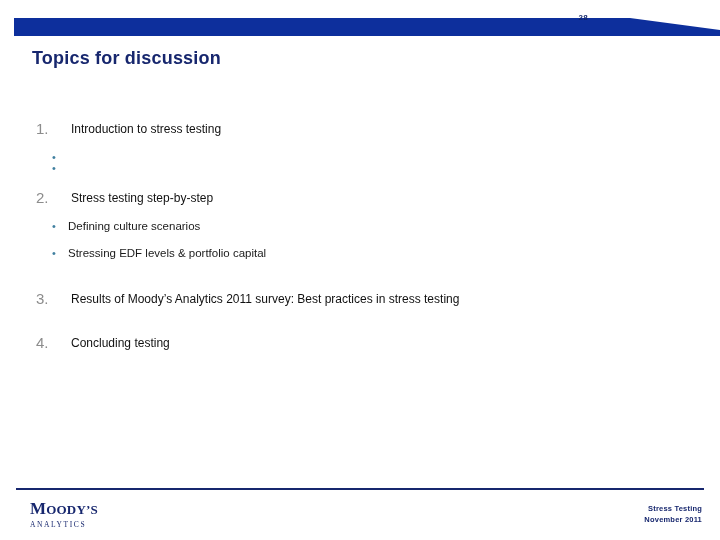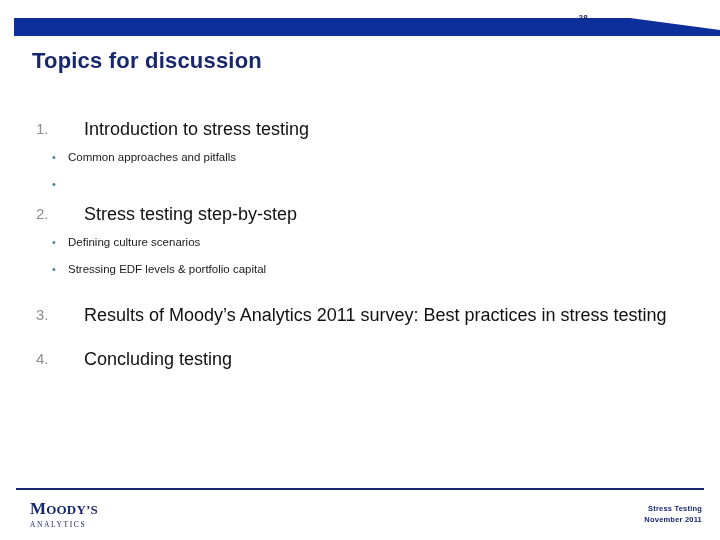--- a/index.html
+++ b/index.html
@@ -39,21 +39,21 @@
     letter-spacing: 0.3px;
     line-height: 10px;
     text-align: right;
   }
 
   
   .slide-title {
     position: absolute;
     left: 32px;
     top: 48px;
-    font-size: 22px;
+    font-size: 18px;
     font-weight: bold;
     color: #17276e;
     letter-spacing: 0.2px;
     white-space: nowrap;
   }
 
   
   .content {
     position: absolute;
     left: 0;
@@ -69,25 +69,24 @@
   .topic .num {
     position: absolute;
     left: 36px;
     top: 0;
     font-size: 15px;
     color: #8c8c8c;
     line-height: 22px;
   }
   .topic .topic-text {
     display: block;
-    font-size: 18px;
+    font-size: 12px;
     color: #111111;
     line-height: 22px;
     max-width: 600px;
-    margin-left: 13px;
   }
 
   .subs {
     margin: 0;
     padding: 0;
     list-style: none;
   }
   .sub {
     position: relative;
     padding-left: 68px;
@@ -172,21 +171,20 @@
 <div class="content">
 
   <div class="topic">
     <span class="num">1.</span>
     <span class="topic-text">Introduction to stress testing</span>
   </div>
   <div class="gap-after-head"></div>
   <ul class="subs">
     <li class="sub">
       <span class="dot">•</span>
-      <span>Common approaches and pitfalls</span>
     </li>
     <li class="gap-between-subs"></li>
     <li class="sub">
       <span class="dot">•</span>
     </li>
   </ul>
 
   <div class="gap-block"></div>
 
   <div class="topic">

